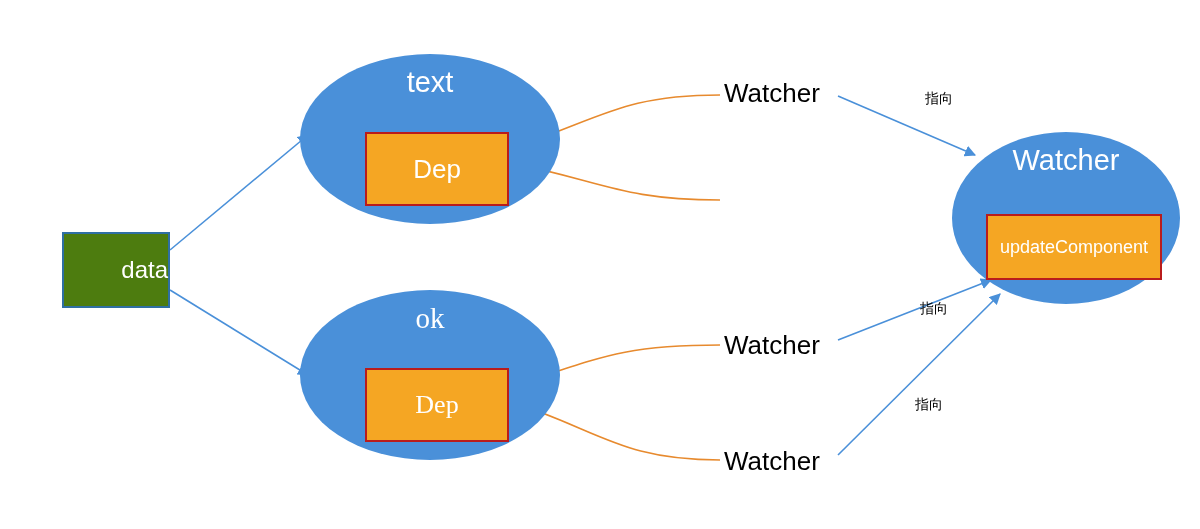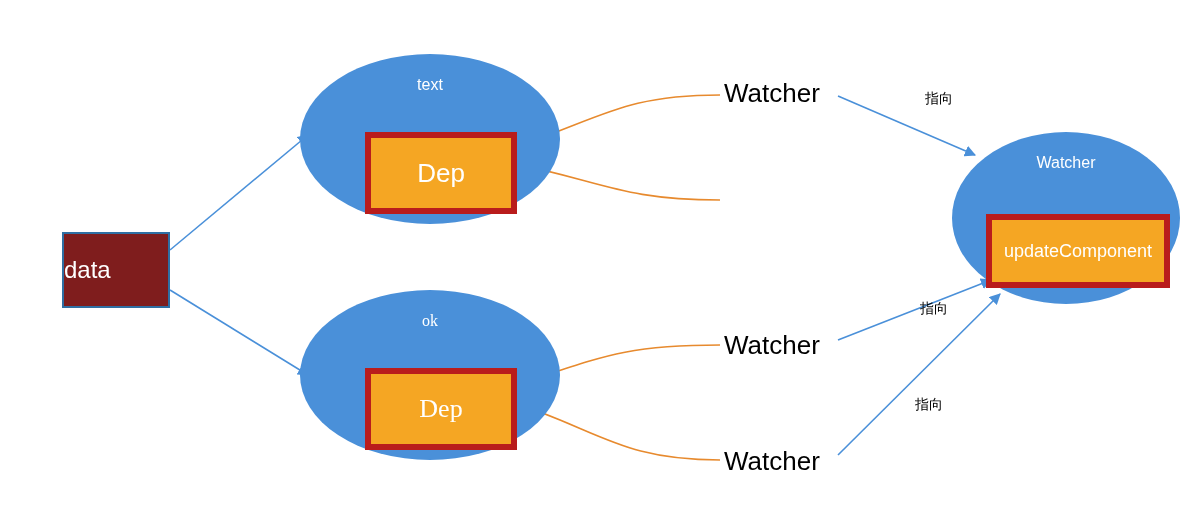--- a/index.html
+++ b/index.html
@@ -25,57 +25,57 @@
   }
   .node {
     position: absolute;
     box-sizing: border-box;
   }
   .data-box {
     left: 62px;
     top: 232px;
     width: 108px;
     height: 76px;
-    background: #7f1d1d;
+    background: #4d7c0f;
     border: 2px solid #2F6FA3;
     color: #fff;
     font-size: 24px;
     display: flex;
     align-items: center;
-    justify-content: flex-start;
+    justify-content: flex-end;
   }
   .ellipse {
     background: #4A90D9;
     border-radius: 50%;
   }
   .e-text {
     left: 300px; top: 54px;
     width: 260px; height: 170px;
   }
   .e-ok {
     left: 300px; top: 290px;
     width: 260px; height: 170px; font-family: Liberation Serif, serif;
   }
   .e-watcher {
     left: 952px; top: 132px;
     width: 228px; height: 172px;
   }
   .ellipse-label {
     position: absolute;
     color: #fff;
-    font-size: 16px;
+    font-size: 29px;
     left: 50%;
     transform: translateX(-50%);
-    top: 22px;
+    top: 12px;
     white-space: nowrap;
   }
   .inner-box {
     position: absolute;
     background: #F5A623;
-    border: 6px solid #b91c1c;
+    border: 2px solid #b91c1c;
     color: #fff;
     display: flex;
     align-items: center;
     justify-content: center;
   }
   .dep-box {
     left: 65px;
     top: 78px;
     width: 140px;
     height: 70px;

